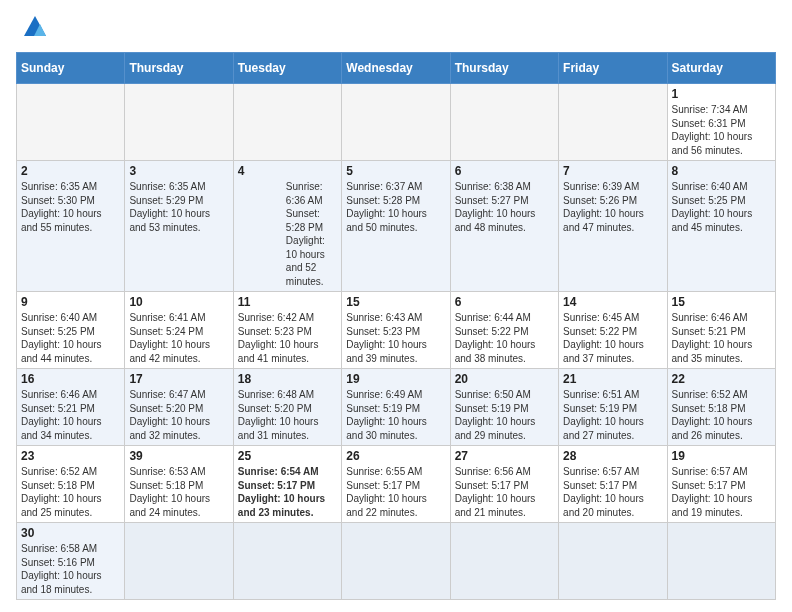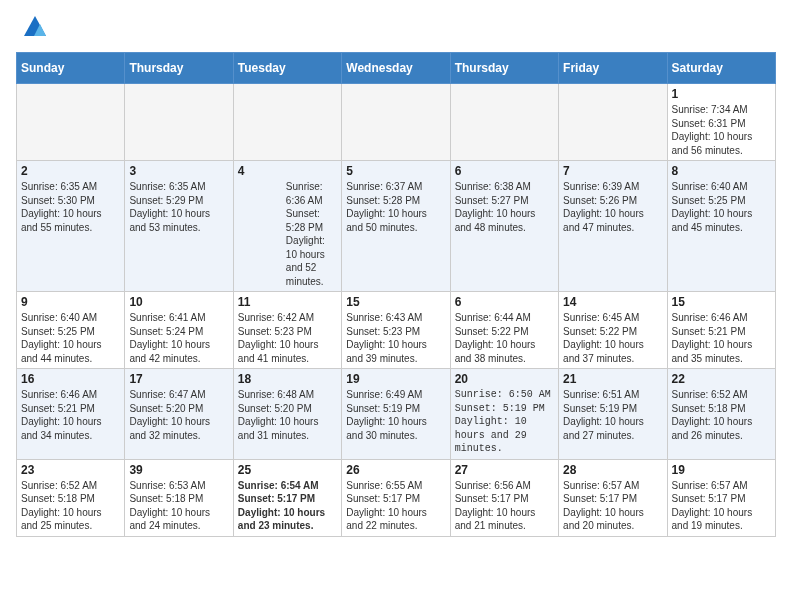--- a/index.html
+++ b/index.html
@@ -250,21 +250,21 @@
 Daylight: 10 hours and 31 minutes.</div>
         </td>
         <td>
           <div class="day-num">19</div>
           <div class="day-info" style="white-space: pre-line;">Sunrise: 6:49 AM
 Sunset: 5:19 PM
 Daylight: 10 hours and 30 minutes.</div>
         </td>
         <td>
           <div class="day-num">20</div>
-          <div class="day-info" style="white-space: pre-line; font-family: Liberation Mono, monospace;">Sunrise: 6:50 AM
+          <div class="day-info" style="white-space: pre-line;">Sunrise: 6:50 AM
 Sunset: 5:19 PM
 Daylight: 10 hours and 29 minutes.</div>
         </td>
         <td>
           <div class="day-num">21</div>
           <div class="day-info" style="white-space: pre-line;">Sunrise: 6:51 AM
 Sunset: 5:19 PM
 Daylight: 10 hours and 27 minutes.</div>
         </td>
         <td>
@@ -311,14 +311,28 @@
 Sunset: 5:17 PM
 Daylight: 10 hours and 20 minutes.</div>
         </td>
         <td>
           <div class="day-num">19</div>
           <div class="day-info" style="white-space: pre-line;">Sunrise: 6:57 AM
 Sunset: 5:17 PM
 Daylight: 10 hours and 19 minutes.</div>
         </td>
       </tr>
+      <tr class="row-even">
+        <td>
+          <div class="day-num">30</div>
+          <div class="day-info" style="white-space: pre-line;">Sunrise: 6:58 AM
+Sunset: 5:16 PM
+Daylight: 10 hours and 18 minutes.</div>
+        </td>
+        <td class="empty"></td>
+        <td class="empty"></td>
+        <td class="empty"></td>
+        <td class="empty"></td>
+        <td class="empty"></td>
+        <td class="empty"></td>
+      </tr>
     </tbody>
 </table>
 
 </body></html>

